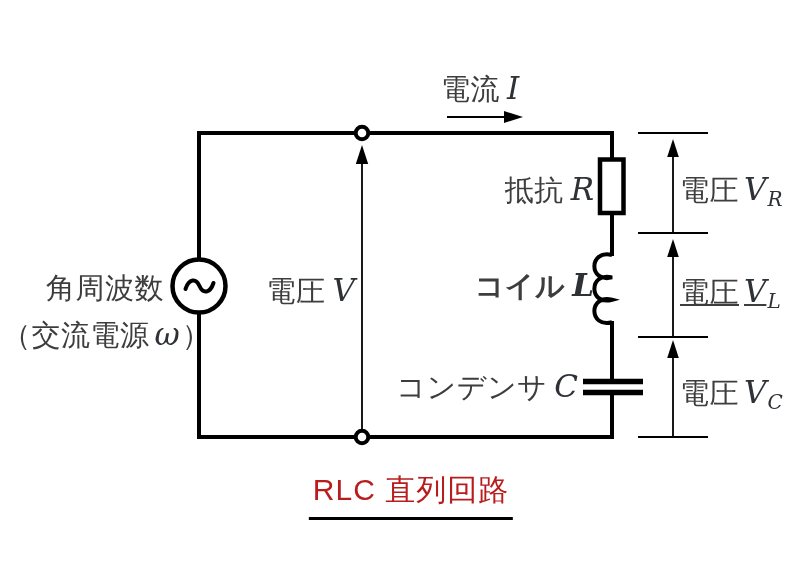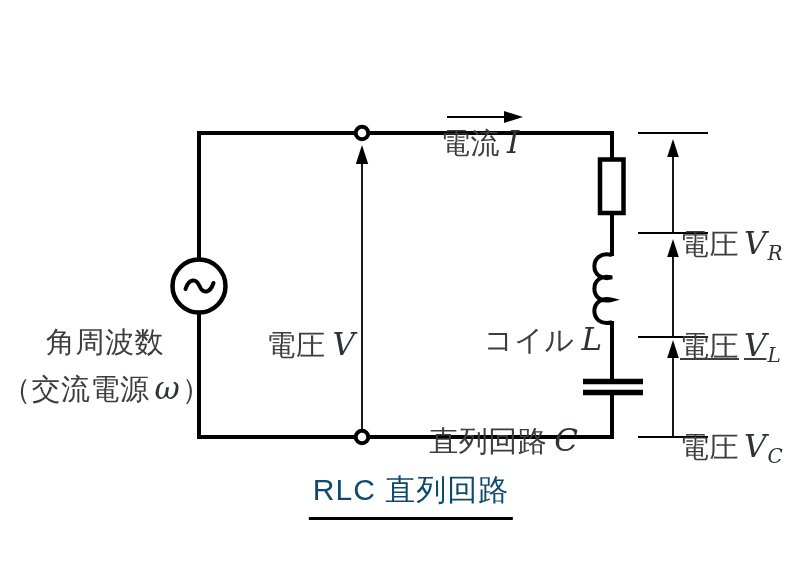--- a/index.html
+++ b/index.html
@@ -16,26 +16,25 @@
     overflow: hidden;
   }
   #circuit-svg {
     position: absolute;
     left: 0;
     top: 0;
   }
   .label {
     position: absolute;
     height: 34px;
-    line-height: 48px;
+    line-height: 36px;
     white-space: nowrap;
     font-size: 29px;
     color: #3d3d3d;
     letter-spacing: 0.5px;
-    margin-top: 48px;
   }
   .label .var {
     font-family: "DejaVu Serif", "Liberation Serif", serif;
     font-style: italic;
     font-size: 31px;
     color: #2e3237;
     margin-left: 7px;
     letter-spacing: 0;
   }
   .label .var.tight {
@@ -51,21 +50,21 @@
   }
   .label .jp-close {
     margin-left: 2px;
   }
   #diagram-title {
     position: absolute;
     top: 470px;
     left: 411px;
     transform: translateX(-50%);
     font-size: 30px;
-    color: #0c4a6e;
+    color: #b91c1c;
     letter-spacing: 1px;
     white-space: nowrap;
     border-bottom: 3px solid #000000;
     padding: 0 4px 6px 4px;
   }
 </style>
 </head>
 <body>
 
 <div id="stage">
@@ -141,27 +140,30 @@
   </div>
 
   <div class="label" style="right:632px; top:270px;">
     <span>角周波数</span>
   </div>
 
   <div class="label" style="left:2px; top:316px;">
     <span>（交流電源</span><span class="var tight">ω</span><span class="jp-close">）</span>
   </div>
 
+  <div class="label" style="right:202px; top:171px;">
+    <span>抵抗</span><span class="var">R</span>
+  </div>
 
-  <div class="label" style="right:194px; top:267px;">
+  <div class="label" style="right:202px; top:267px;font-weight:bold;">
     <span>コイル</span><span class="var">L</span>
   </div>
 
   <div class="label" style="right:218px; top:368px;">
-    <span>直列回路</span><span class="var">C</span>
+    <span>コンデンサ</span><span class="var">C</span>
   </div>
 
   <div class="label" style="left:680px; top:171px;">
     <span>電圧</span><span class="var tight">V</span><span class="sub">R</span>
   </div>
 
   <div class="label" style="left:680px; top:273px;text-decoration:underline;">
     <span>電圧</span><span class="var tight">V</span><span class="sub">L</span>
   </div>
 

